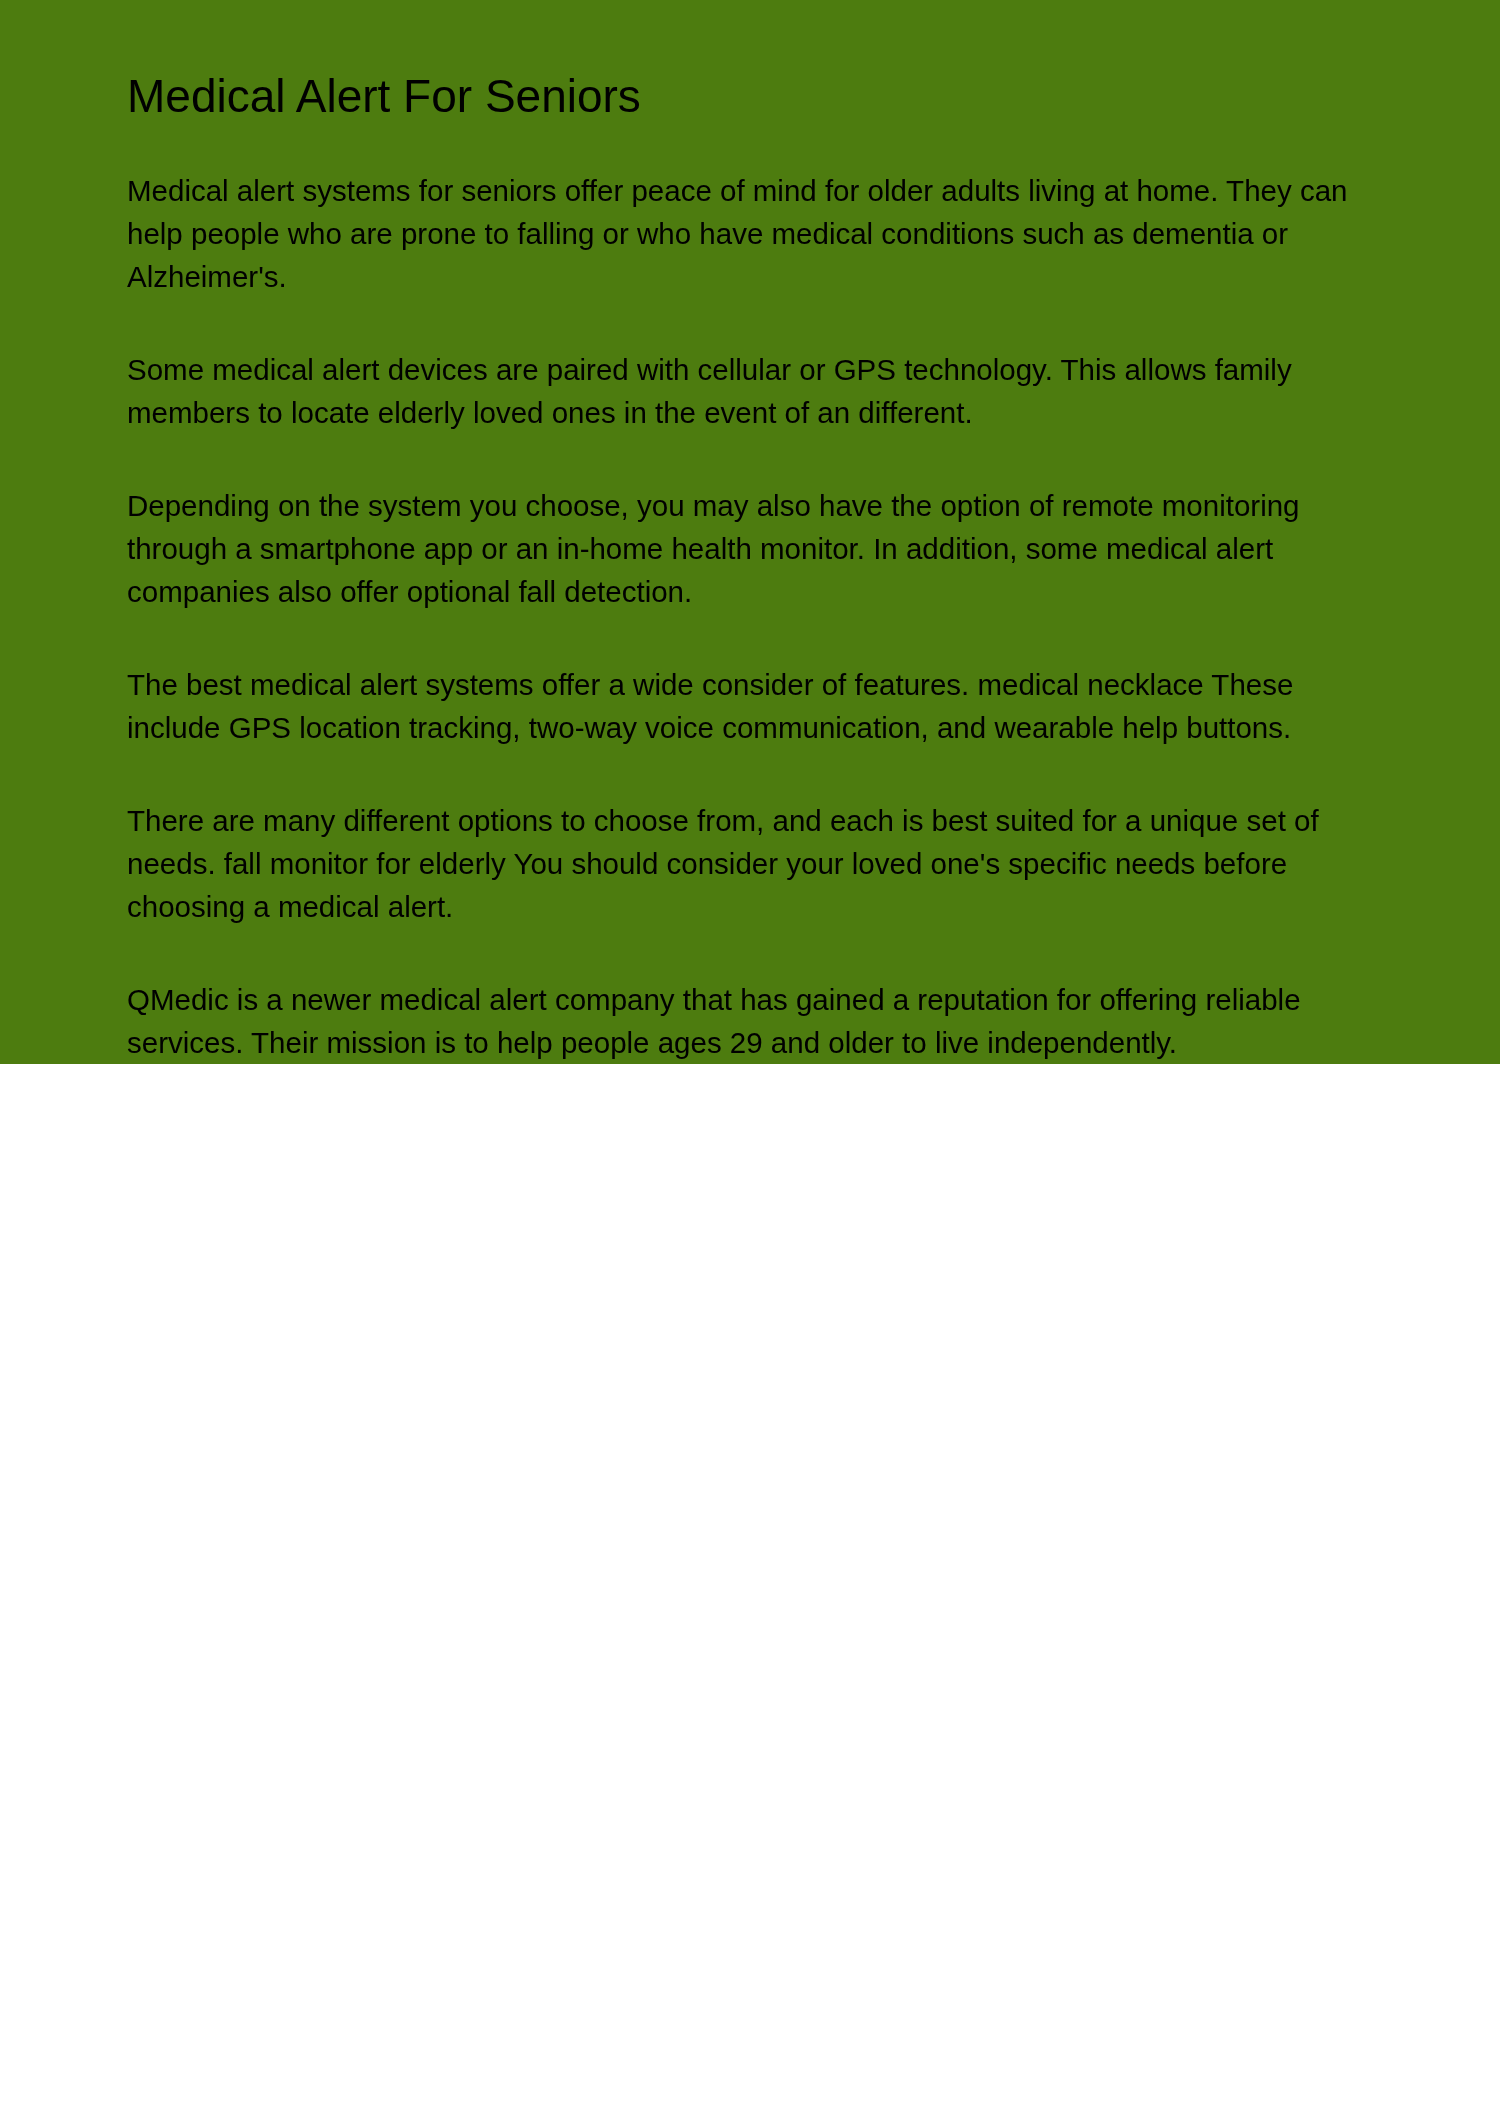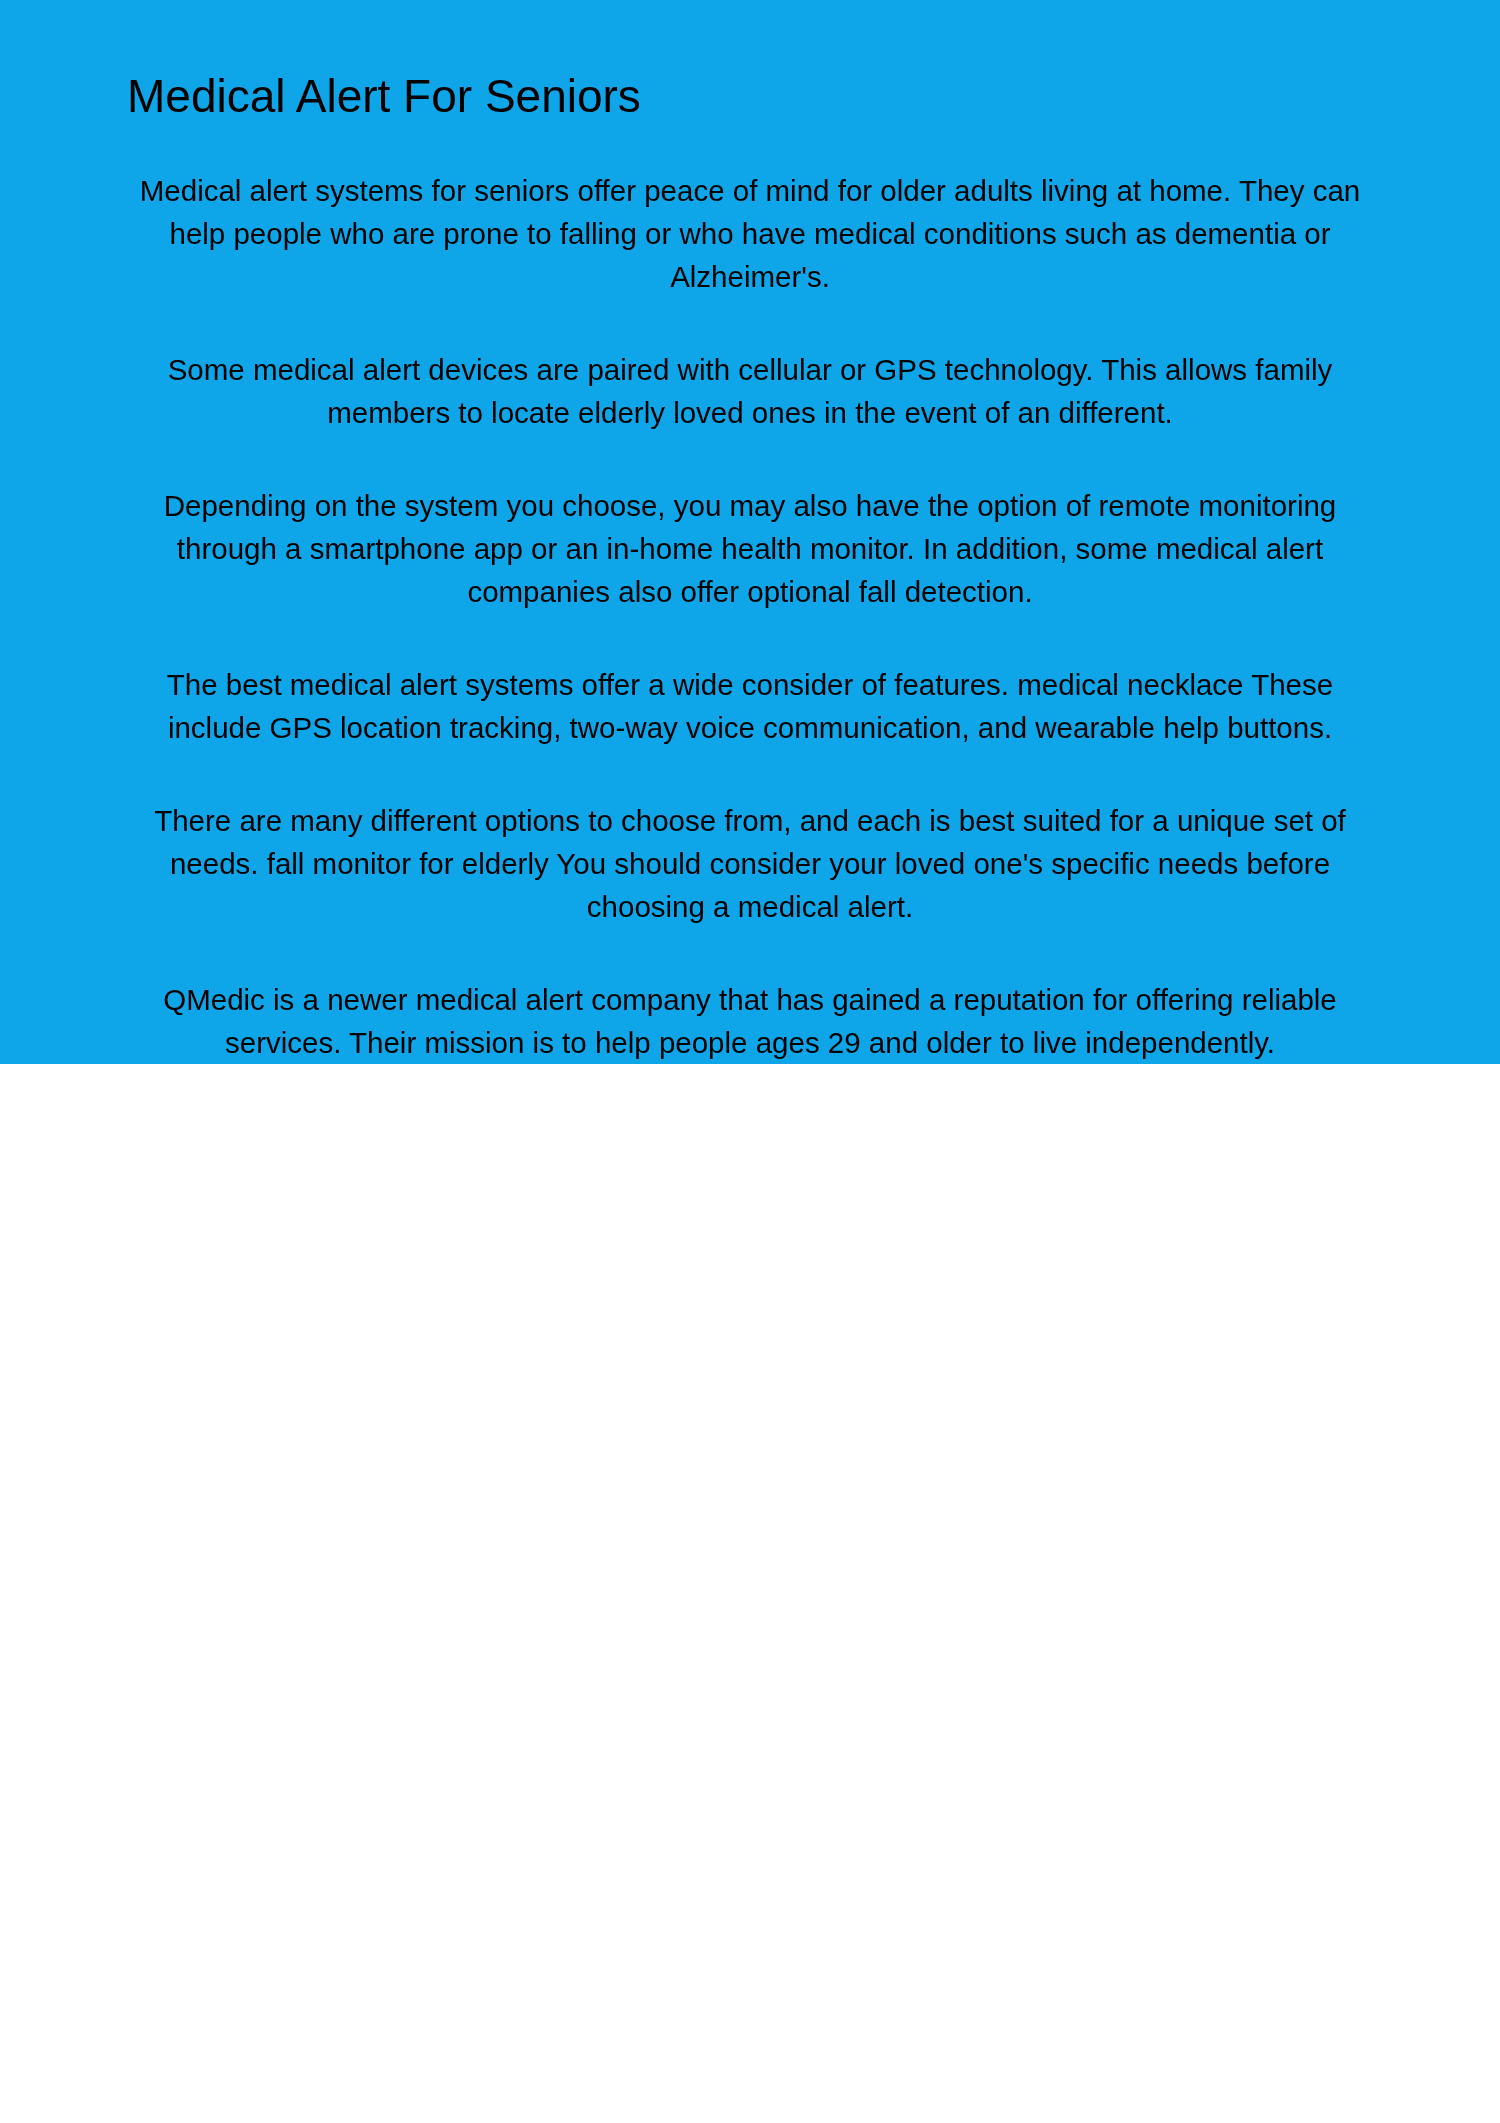--- a/index.html
+++ b/index.html
@@ -11,38 +11,37 @@
     width: 1500px;
     height: 2123px;
     font-family: "Liberation Sans", "DejaVu Sans", sans-serif;
     color: #000000;
     overflow: hidden;
   }
   .page {
     box-sizing: content-box;
     width: 1246px;
     padding: 71px 127px 0 127px;
-    background: #0ea5e9;
+    background: #4d7c0f;
   }
   .doc-title {
     font-size: 46px;
     font-weight: 400;
     line-height: 1.1;
     letter-spacing: 0;
     margin: 0 0 47px 0;
     color: #000000;
   }
   .doc-paragraph {
     font-size: 29.5px;
     font-weight: 400;
     line-height: 43px;
     letter-spacing: 0;
     margin: 0 0 50px 0;
     color: #000000;
-    text-align: center;
   }
 </style>
 </head>
 <body>
 
 <div class="page">
   <h1 class="doc-title">Medical Alert For Seniors</h1>
 
   <p class="doc-paragraph">Medical alert systems for seniors offer peace of mind for older adults living at home. They can help people who are prone to falling or who have medical conditions such as dementia or Alzheimer's.</p>
 

